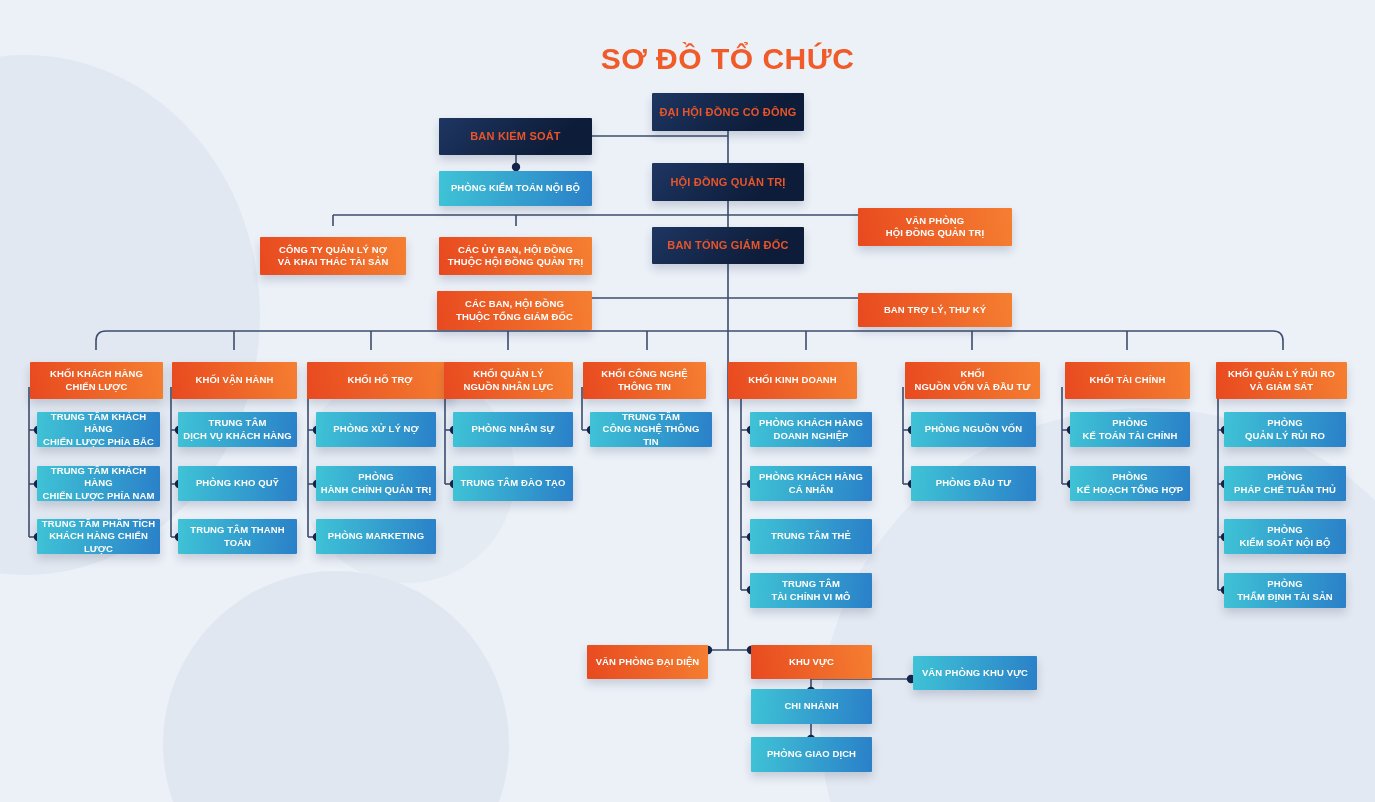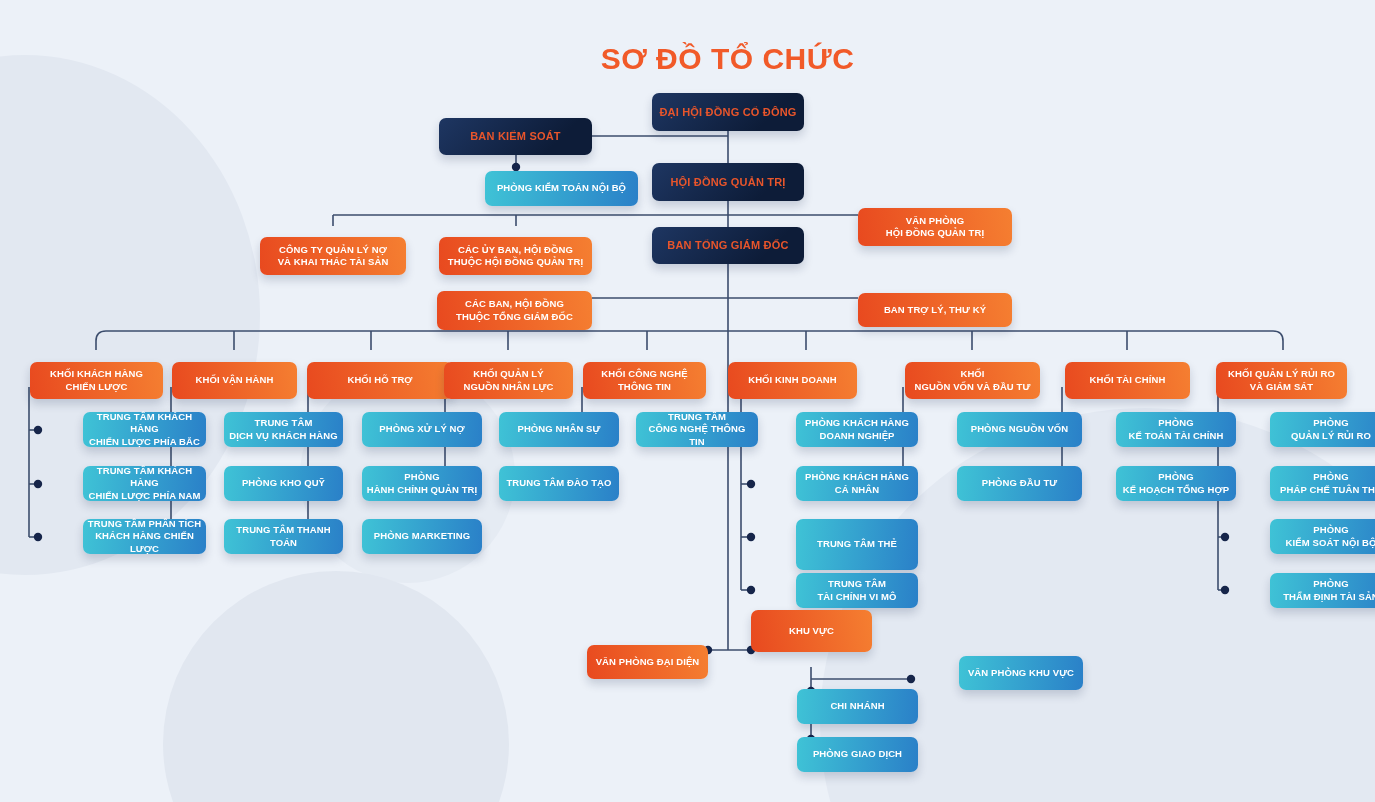--- a/index.html
+++ b/index.html
@@ -18,34 +18,34 @@
   #connectors{position:absolute;left:0;top:0;z-index:1;}
   #diagram-title{
     position:absolute;left:0;top:42px;width:1455px;z-index:2;
     text-align:center;color:#f15a29;font-size:30px;font-weight:bold;letter-spacing:.5px;
   }
   .node{
     position:absolute;z-index:2;
     display:flex;align-items:center;justify-content:center;
     text-align:center;font-weight:bold;
     white-space:pre-line;line-height:1.3;
-    border-radius:7px;padding:2px 4px;box-sizing:border-box;
+    border-radius:1px;padding:2px 4px;box-sizing:border-box;
     box-shadow:0 5px 10px rgba(16,35,70,.18);
   }
   .navy{
     background:linear-gradient(135deg,#1e3662 0%,#0d1c38 75%);
     color:#e8552b;font-size:11px;letter-spacing:.2px;
   }
   .orange{
     background:linear-gradient(78deg,#e8491f 0%,#f57f31 100%);
     color:#ffffff;font-size:9.5px;letter-spacing:.1px;margin-top:12px;
   }
   .blue{
     background:linear-gradient(95deg,#3fc3d6 0%,#2a80c8 100%);
-    color:#ffffff;font-size:9.5px;letter-spacing:.1px;margin-left:46px;
+    color:#ffffff;font-size:9.5px;letter-spacing:.1px;
   }
 </style>
 </head>
 <body>
 
 <div id="stage">
 
   <div class="blob" id="blob-left"></div>
   <div class="blob" id="blob-midleft"></div>
   <div class="blob" id="blob-bottomleft"></div>
@@ -192,21 +192,21 @@
   <div class="node blue" style="left:453px;top:412px;width:120px;height:35px">PHÒNG NHÂN SỰ</div>
   <div class="node blue" style="left:453px;top:466px;width:120px;height:35px">TRUNG TÂM ĐÀO TẠO</div>
 
   <div class="node blue" style="left:590px;top:412px;width:122px;height:35px">TRUNG TÂM
 CÔNG NGHỆ THÔNG TIN</div>
 
   <div class="node blue" style="left:750px;top:412px;width:122px;height:35px">PHÒNG KHÁCH HÀNG
 DOANH NGHIỆP</div>
   <div class="node blue" style="left:750px;top:466px;width:122px;height:35px">PHÒNG KHÁCH HÀNG
 CÁ NHÂN</div>
-  <div class="node blue" style="left:750px;top:519px;width:122px;height:51px">TRUNG TÂM THẺ</div>
+  <div class="node blue" style="left:750px;top:519px;width:122px;height:35px">TRUNG TÂM THẺ</div>
   <div class="node blue" style="left:750px;top:573px;width:122px;height:35px">TRUNG TÂM
 TÀI CHÍNH VI MÔ</div>
 
   <div class="node blue" style="left:911px;top:412px;width:125px;height:35px">PHÒNG NGUỒN VỐN</div>
   <div class="node blue" style="left:911px;top:466px;width:125px;height:35px">PHÒNG ĐẦU TƯ</div>
 
   <div class="node blue" style="left:1070px;top:412px;width:120px;height:35px">PHÒNG
 KẾ TOÁN TÀI CHÍNH</div>
   <div class="node blue" style="left:1070px;top:466px;width:120px;height:35px">PHÒNG
 KẾ HOẠCH TỔNG HỢP</div>
@@ -214,18 +214,18 @@
   <div class="node blue" style="left:1224px;top:412px;width:122px;height:35px">PHÒNG
 QUẢN LÝ RỦI RO</div>
   <div class="node blue" style="left:1224px;top:466px;width:122px;height:35px">PHÒNG
 PHÁP CHẾ TUÂN THỦ</div>
   <div class="node blue" style="left:1224px;top:519px;width:122px;height:35px">PHÒNG
 KIỂM SOÁT NỘI BỘ</div>
   <div class="node blue" style="left:1224px;top:573px;width:122px;height:35px">PHÒNG
 THẨM ĐỊNH TÀI SẢN</div>
 
   <div class="node orange" style="left:587px;top:633px;width:121px;height:34px">VĂN PHÒNG ĐẠI DIỆN</div>
-  <div class="node orange" style="left:751px;top:598px;width:121px;height:42px">KHU VỰC</div>
+  <div class="node orange" style="left:751px;top:633px;width:121px;height:34px">KHU VỰC</div>
   <div class="node blue" style="left:913px;top:656px;width:124px;height:34px">VĂN PHÒNG KHU VỰC</div>
   <div class="node blue" style="left:751px;top:689px;width:121px;height:35px">CHI NHÁNH</div>
   <div class="node blue" style="left:751px;top:737px;width:121px;height:35px">PHÒNG GIAO DỊCH</div>
 
 </div>
 
 </body></html>

